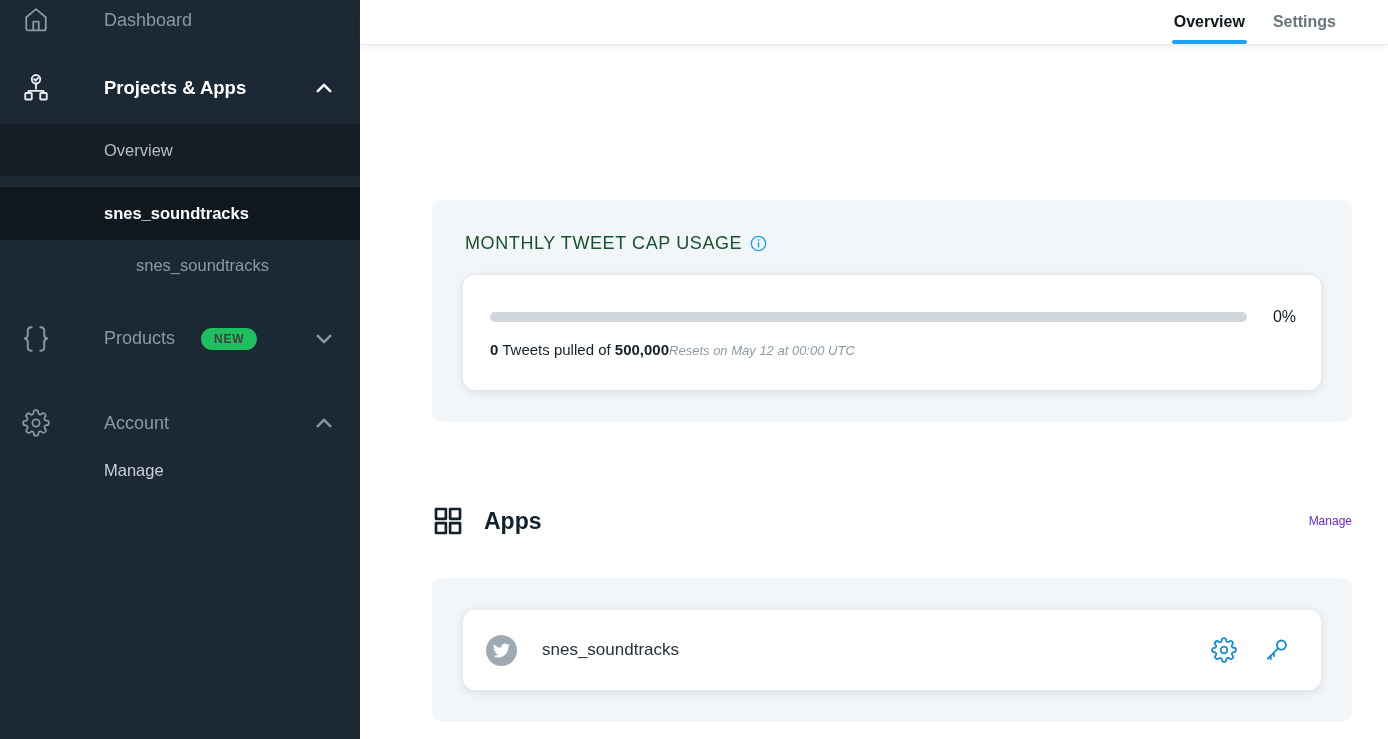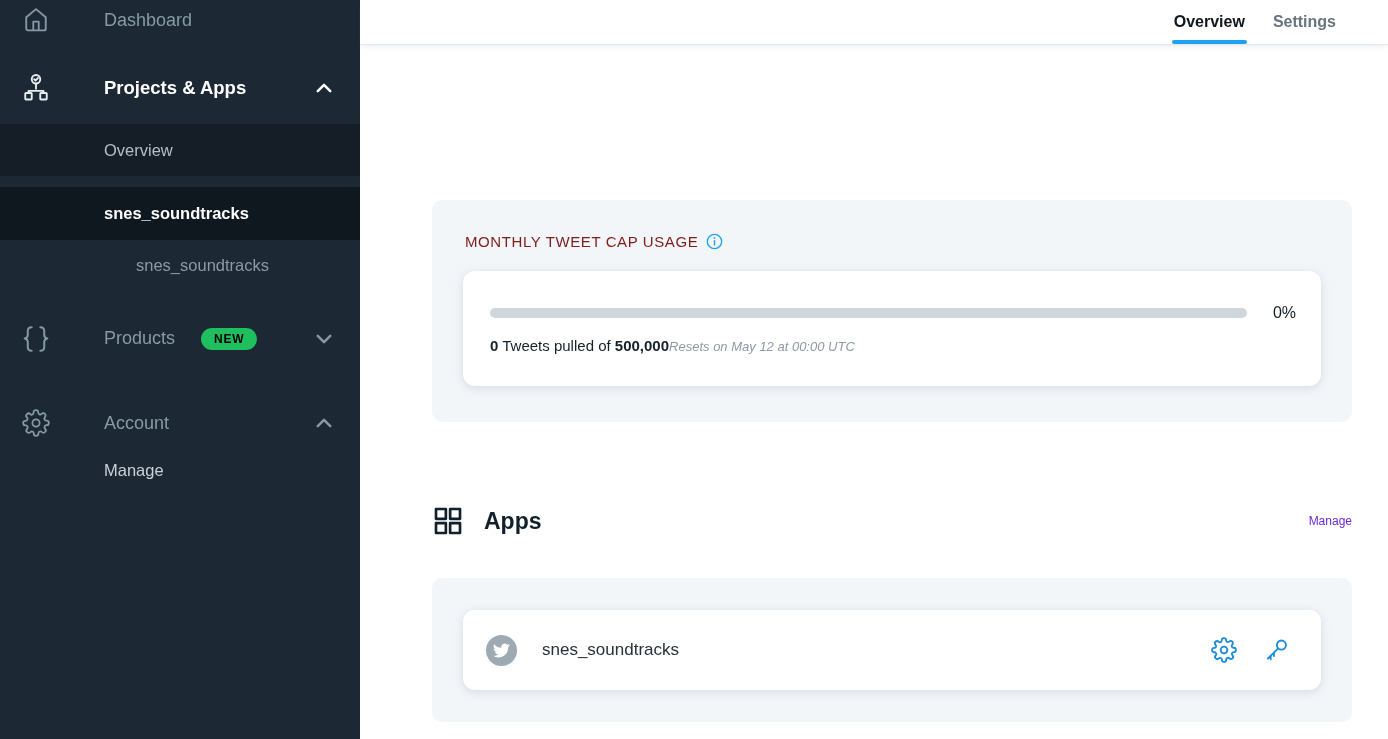--- a/index.html
+++ b/index.html
@@ -24,21 +24,21 @@
   .row-overview .side-label { color:#b4bfc9; }
   .row-snes-sel  { top:187px; height:53px; background:#10181f; }
   .row-snes-sel .side-label { color:#ffffff; font-weight:bold; }
   .row-snes-sub  { top:240px; height:50px; }
   .row-snes-sub .side-label { color:#8d99a5; }
   .row-products  { top:311px; height:55px; }
   .row-account   { top:396px; height:54px; }
   .row-billing   { top:444px; height:52px; }
   .row-billing .side-label { color:#c9d1d8; }
 
-  .badge-new { margin-left:26px; background:#1fbe5f; color:#000000; font-size:12px; font-weight:bold;
+  .badge-new { margin-left:26px; background:#1fbe5f; color:#404040; font-size:12px; font-weight:bold;
     letter-spacing:.8px; padding:5px 13px; border-radius:13px; line-height:1; }
 
   
   .main { position:relative; flex:1; background:#fff; }
   .topbar { position:absolute; top:0; left:0; right:0; height:45px; background:#fff;
     border-bottom:1px solid #e4e9ee; box-shadow:0 3px 6px -2px rgba(120,140,160,.18);
     display:flex; justify-content:flex-end; align-items:stretch; padding-right:50px; }
   .tabs { display:flex; gap:24px; }
   .tab { position:relative; display:flex; align-items:center; font-size:16px; font-weight:bold;
     color:#66757f; cursor:pointer; padding:0 2px; }
@@ -50,21 +50,21 @@
   .section-title { font-size:23px; font-weight:bold; color:#12202c; margin-left:20px; }
   .usage-head { top:123px; height:40px; }
   .apps-head  { top:501px; height:40px; }
   .manage-link { margin-left:auto; font-size:12px; color:#6d28d9; cursor:pointer; }
 
   .card-outer { position:absolute; left:72px; right:36px; background:#f3f6f9; border-radius:10px; }
   .usage-card-outer { top:200px; height:222px; padding:33px 31px 0 31px; }
   .apps-card-outer  { top:578px; height:144px; padding:32px 31px 0 31px; }
 
   .card-label-row { display:flex; align-items:center; gap:8px; padding-left:2px; }
-  .card-label { font-size:15px; font-weight:500; letter-spacing:.6px; color:#7f1d1d; }
+  .card-label { font-size:18px; font-weight:500; letter-spacing:.6px; color:#14532d; }
 
   .card-inner { background:#fff; border-radius:12px; box-shadow:0 2px 10px rgba(130,150,170,.28); }
   .usage-card-inner { margin-top:21px; height:115px; padding:33px 25px 0 27px; }
   .progress-row { display:flex; align-items:center; }
   .progress-track { flex:1; height:10px; border-radius:5px; background:#cfd7dd; }
   .progress-pct { margin-left:26px; font-size:16px; color:#141d26; }
   .usage-text-row { margin-top:15px; display:flex; justify-content:flex-start; align-items:baseline; }
   .pulled { font-size:15px; color:#14212b; }
   .pulled b { font-weight:bold; }
   .resets { font-size:13px; font-style:italic; color:#8d9aa6; }

